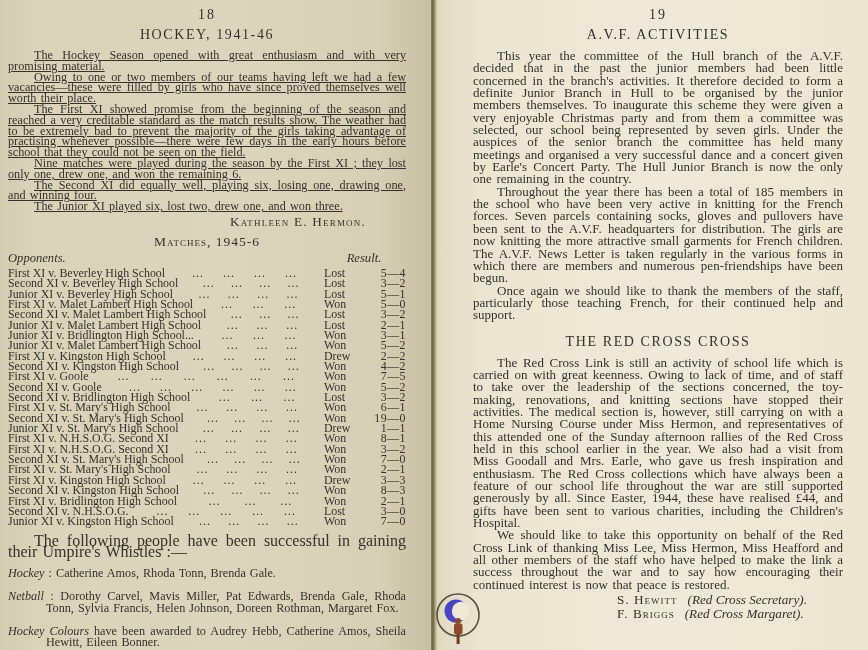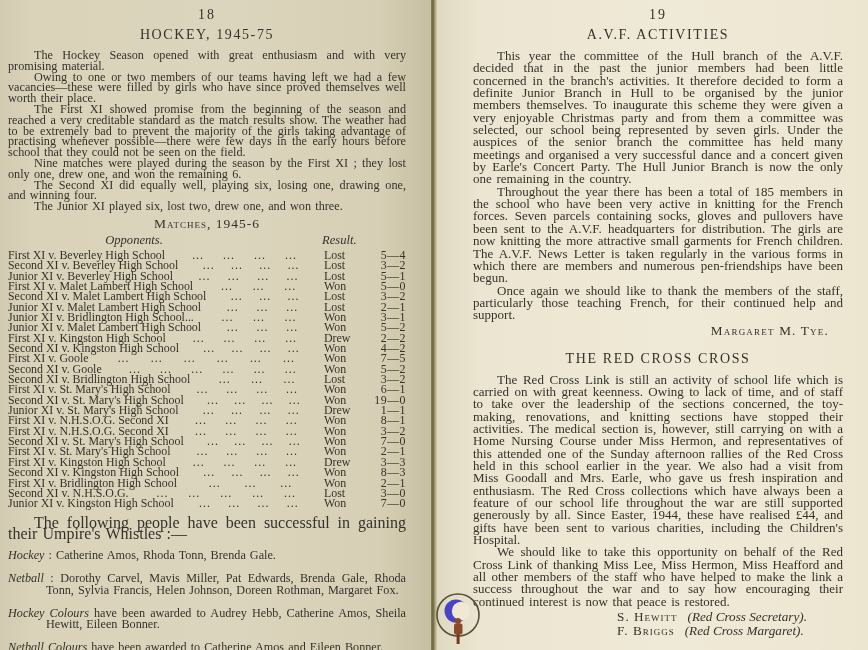--- a/index.html
+++ b/index.html
@@ -6,29 +6,29 @@
   body{width:868px;height:650px;overflow:hidden;font-family:"Liberation Serif","DejaVu Serif",serif;color:var(--ink,#34322b);}
   .scan{position:relative;width:868px;height:472px;background:#cfc8ae;}
   .page{position:absolute;top:0;height:650px;}
   .page-left{left:0;width:431px;background:linear-gradient(90deg,#d2cbb1 0%,#dad3ba 8%,#dcd5bd 55%,#d6cfb5 88%,#c6bfa2 100%);}
   .gutter{position:absolute;left:431px;top:0;width:6px;height:650px;background:linear-gradient(90deg,#8a8258 0%,#6b6342 35%,#a89f72 65%,#d6d0b0 100%);}
   .page-right{left:437px;width:431px;background:linear-gradient(90deg,#e0d9c2 0%,#ebe5d1 10%,#efe9d7 55%,#ece6d1 100%);}
   .content-left{position:absolute;left:8px;top:7px;width:398px;}
   .content-right{position:absolute;left:36px;top:7px;width:370px;}
   .pagenum{text-align:center;font-size:14px;letter-spacing:2px;margin-bottom:4px;}
   .article-title{text-align:center;font-size:14px;letter-spacing:1.6px;margin:2px 0 7px;}
-  .bodyp{font-size:12.2px;line-height:10.8px;text-align:justify;text-indent:26px;margin:0;word-spacing:1.2px;}
+  .bodyp{font-size:12.2px;line-height:10.8px;text-align:justify;text-indent:26px;margin:0;word-spacing:1.2px;text-decoration:underline;}
   .bodyp-r{font-size:13px;line-height:12.35px;text-align:justify;text-indent:24px;margin:0;word-spacing:1.5px;}
   .sig{font-variant:small-caps;letter-spacing:1.2px;font-size:13.2px;}
   .sig-left{text-align:right;padding-right:40px;margin:2px 0 4px;}
   .sig-right{text-align:right;padding-right:14px;margin:1px 0 6px;}
   .matches-title{text-align:center;font-variant:small-caps;letter-spacing:1px;font-size:13.5px;margin:4px 0 2px;}
   .matches-head{display:flex;font-style:italic;font-size:12.6px;line-height:13px;margin-bottom:3px;}
-  .col-opp{flex:1;text-align:center;padding-right:62px;}
-  .col-res{width:84px;flex:none;text-align:left;}
+  .col-opp{flex:1;padding-right:62px;}
+  .col-res{width:84px;flex:none;text-align:center;}
   .match-row{display:flex;align-items:baseline;font-size:11.9px;line-height:10.35px;height:10.35px;white-space:nowrap;}
   .mr-opp{flex:none;}
   .mr-dots{flex:1;display:flex;justify-content:space-evenly;padding:0 8px;overflow:hidden;}
   .mr-dots span{letter-spacing:1px;}
   .mr-res{width:46px;flex:none;}
   .mr-score{width:36px;flex:none;text-align:right;letter-spacing:0.5px;}
   .umpire-intro{font-size:16px;line-height:11.3px;text-align:justify;text-indent:26px;margin:8px 0 6px;word-spacing:1.2px;}
   .umpire-item{font-size:12.2px;line-height:11.8px;margin:11px 0 5px;padding-left:38px;text-indent:-38px;text-align:justify;word-spacing:1px;}
   .rc-title{margin-top:12px;}
   .rc-sigs{width:fit-content;margin:2px 36px 0 auto;font-size:13.2px;line-height:13.8px;}
@@ -37,29 +37,30 @@
   .stamp{position:absolute;left:-7px;top:590px;width:58px;height:60px;}
 </style>
 </head>
 <body>
 
 <div class="scan">
 
   <div class="page page-left">
     <div class="content-left">
       <div class="pagenum">18</div>
-      <div class="article-title">HOCKEY, 1945-75</div>
+      <div class="article-title">HOCKEY, 1941-46</div>
       <div id="left-paragraphs">
           <p class="bodyp">The Hockey Season opened with great enthusiasm and with very promising material.</p>
           <p class="bodyp">Owing to one or two members of our teams having left we had a few vacancies—these were filled by girls who have since proved themselves well worth their place.</p>
           <p class="bodyp">The First XI showed promise from the beginning of the season and reached a very creditable standard as the match results show. The weather had to be extremely bad to prevent the majority of the girls taking advantage of practising whenever possible—there were few days in the early hours before school that they could not be seen on the field.</p>
           <p class="bodyp">Nine matches were played during the season by the First XI ; they lost only one, drew one, and won the remaining 6.</p>
           <p class="bodyp">The Second XI did equally well, playing six, losing one, drawing one, and winning four.</p>
           <p class="bodyp">The Junior XI played six, lost two, drew one, and won three.</p>
         </div>
+      <div class="sig sig-left">Kathleen E. Hermon.</div>
       <div class="matches-title">Matches, 1945-6</div>
       <div class="matches-head">
         <span class="col-opp">Opponents.</span>
         <span class="col-res">Result.</span>
       </div>
       <div id="match-rows">
           <div class="match-row">
             <span class="mr-opp">First XI v. Beverley High School</span>
             <span class="mr-dots">
               <span>...</span>
@@ -347,21 +348,20 @@
 
   <div class="page page-right">
     <div class="content-right">
       <div class="pagenum">19</div>
       <div class="article-title">A.V.F. ACTIVITIES</div>
       <div id="avf-paragraphs">
           <p class="bodyp-r">This year the committee of the Hull branch of the A.V.F. decided that in the past the junior members had been little concerned in the branch's activities. It therefore decided to form a definite Junior Branch in Hull to be organised by the junior members themselves. To inaugurate this scheme they were given a very enjoyable Christmas party and from them a committee was selected, our school being represented by seven girls. Under the auspices of the senior branch the committee has held many meetings and organised a very successful dance and a concert given by Earle's Concert Party. The Hull Junior Branch is now the only one remaining in the country.</p>
           <p class="bodyp-r">Throughout the year there has been a total of 185 members in the school who have been very active in knitting for the French forces. Seven parcels containing socks, gloves and pullovers have been sent to the A.V.F. headquarters for distribution. The girls are now knitting the more attractive small garments for French children. The A.V.F. News Letter is taken regularly in the various forms in which there are members and numerous pen-friendships have been begun.</p>
           <p class="bodyp-r">Once again we should like to thank the members of the staff, particularly those teaching French, for their continued help and support.</p>
         </div>
-      <div class="sig sig-right">Margaret M. Tye.</div>
       <div class="article-title rc-title">THE RED CROSS CROSS</div>
       <div id="rc-paragraphs">
           <p class="bodyp-r">The Red Cross Link is still an activity of school life which is carried on with great keenness. Owing to lack of time, and of staff to take over the leadership of the sections concerned, the toy-making, renovations, and knitting sections have stopped their activities. The medical section is, however, still carrying on with a Home Nursing Course under Miss Hermon, and representatives of this attended one of the Sunday afternoon rallies of the Red Cross held in this school earlier in the year. We also had a visit from Miss Goodall and Mrs. Earle, who gave us fresh inspiration and enthusiasm. The Red Cross collections which have always been a feature of our school life throughout the war are still supported generously by all. Since Easter, 1944, these have realised £44, and gifts have been sent to various charities, including the Children's Hospital.</p>
           <p class="bodyp-r">We should like to take this opportunity on behalf of the Red Cross Link of thanking Miss Lee, Miss Hermon, Miss Heafford and all other members of the staff who have helped to make the link a success throughout the war and to say how encouraging their continued interest is now that peace is restored.</p>
         </div>
       <div id="rc-signatures" class="rc-sigs">
           <div class="rc-sig"><span class="rc-sig-name">S. Hewitt</span><span class="rc-sig-role">(Red Cross Secretary).</span></div>
           <div class="rc-sig"><span class="rc-sig-name">F. Briggs</span><span class="rc-sig-role">(Red Cross Margaret).</span></div>
         </div>
     </div>

